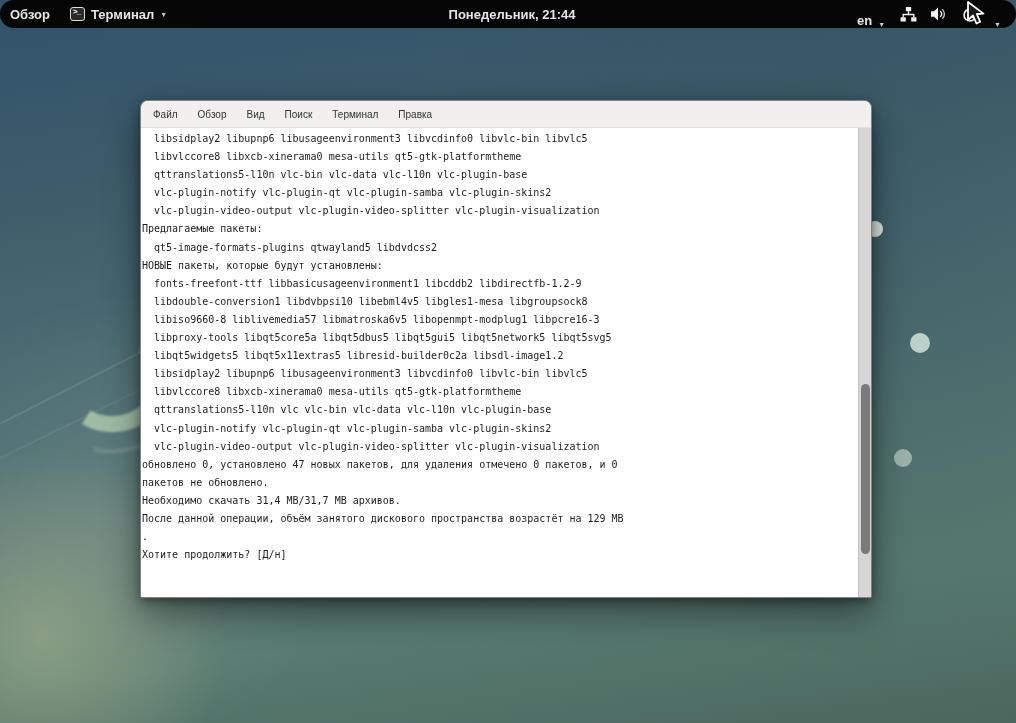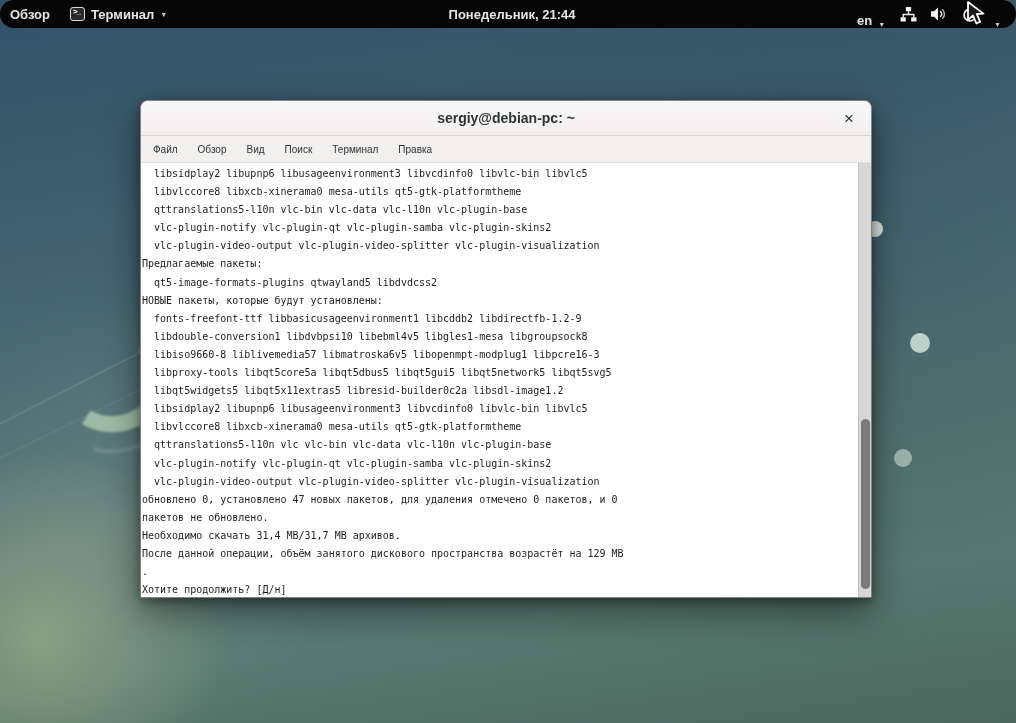--- a/index.html
+++ b/index.html
@@ -166,24 +166,20 @@
         <line x1="8" y1="1" x2="8" y2="7" stroke="#f2f2f2" stroke-width="1.8"></line>
       </svg>
     </div>
     <div class="tb-item">
       <span class="caret">▼</span>
     </div>
   </div>
 </div>
 
 <div class="window">
-  <div class="titlebar">
-    <div class="title">sergiy@debian-pc: ~</div>
-    <div class="close-btn">×</div>
-  </div>
   <div class="menubar">
     <div class="menu-item">Файл</div>
     <div class="menu-item">Обзор</div>
     <div class="menu-item">Вид</div>
     <div class="menu-item">Поиск</div>
     <div class="menu-item">Терминал</div>
     <div class="menu-item">Правка</div>
   </div>
   <div class="term-body">
     <pre class="term-text">  libsidplay2 libupnp6 libusageenvironment3 libvcdinfo0 libvlc-bin libvlc5

